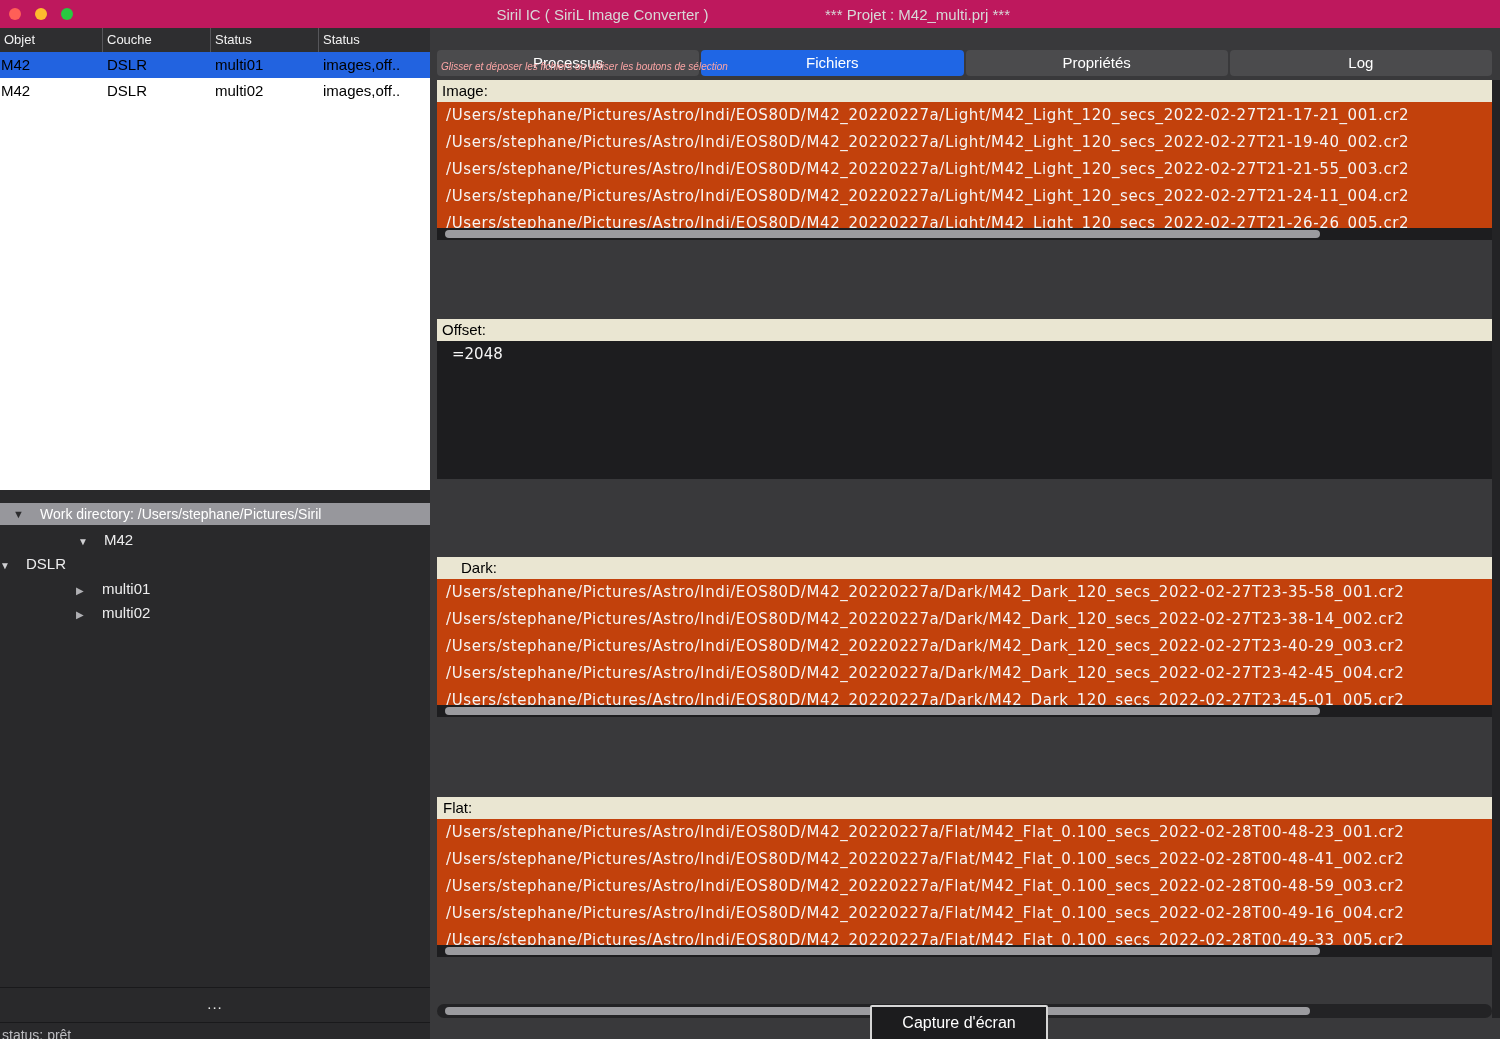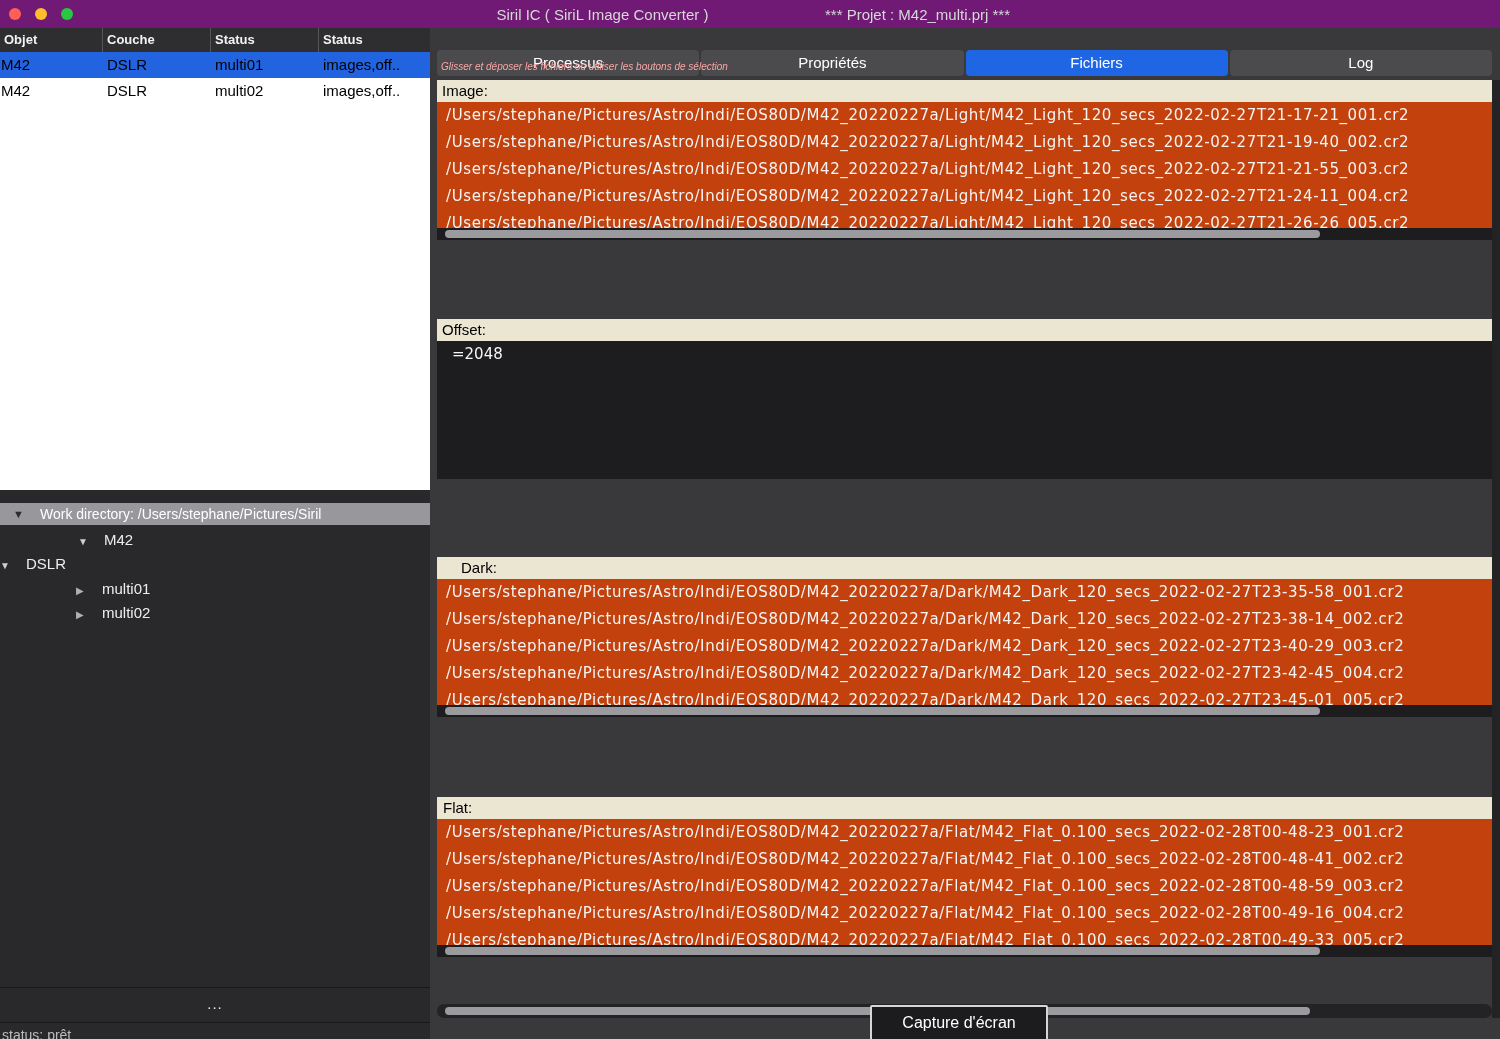--- a/index.html
+++ b/index.html
@@ -1,32 +1,32 @@
 <!DOCTYPE html>
 <html><head>
 <meta charset="utf-8">
 <style>
   * { margin:0; padding:0; box-sizing:border-box; }
   html,body { width:1500px; height:1039px; overflow:hidden; background:#39393b;
               font-family:"Liberation Sans", sans-serif; }
   .stage { position:relative; width:1500px; height:1039px; overflow:hidden; }
 
   
-  .titlebar { position:absolute; top:0; left:0; width:1500px; height:28px; background:#701a75; z-index:20; }
+  .titlebar { position:absolute; top:0; left:0; width:1500px; height:28px; background:#be185d; z-index:20; }
   .traffic { position:absolute; top:8px; width:12px; height:12px; border-radius:50%; }
   .t-red    { left:9px;  background:#ff5f57; }
   .t-yellow { left:35px; background:#febc2e; }
   .t-green  { left:61px; background:#28c840; }
   .win-title  { position:absolute; top:6px; left:430px; width:345px; text-align:center; color:#d8d8d8; font-size:15px; white-space:nowrap; }
   .proj-title { position:absolute; top:6px; left:775px; width:285px; text-align:center; color:#d8d8d8; font-size:15px; white-space:nowrap; }
 
   
   .left-table { position:absolute; top:28px; left:0; width:430px; height:462px; background:#fff; z-index:5; }
   .t-header { display:flex; height:24px; background:#2e2e30; }
-  .t-hcell { color:#f2f2f2; font-size:13px; line-height:24px; padding-left:4px; border-right:1px solid #56565a; overflow:hidden; white-space:nowrap;font-weight:bold; }
+  .t-hcell { color:#f2f2f2; font-size:13px; line-height:24px; padding-left:4px; border-right:1px solid #56565a; overflow:hidden; white-space:nowrap; }
   .t-hcell:last-child { border-right:none; }
   .c1{width:103px;} .c2{width:108px;} .c3{width:108px;} .c4{width:111px;}
   .t-row { display:flex; height:26px; font-size:15px; line-height:26px; color:#000; background:#fff; }
   .t-row.selected { background:#2263e0; }
   .t-cell { padding-left:4px; overflow:hidden; white-space:nowrap; }
   .t-cell.c1 { padding-left:1px; }
 
   
   .tree-panel { position:absolute; top:490px; left:0; width:430px; height:549px; background:#29292b; overflow:hidden; z-index:5; }
   .tree-header { position:absolute; top:13px; left:0; width:430px; height:22px; background:#97979c; color:#fff; font-size:14px; line-height:22px; }
@@ -135,22 +135,22 @@
     <div class="tree-divider"></div>
     <div class="tree-more">...</div>
     <div class="tree-divider2"></div>
     <div class="status-text">status: prêt</div>
   </div>
 
   <div class="right-panel">
 
     <div class="rp tabs">
       <div class="tab">Processus</div>
+      <div class="tab active">Fichiers</div>
       <div class="tab">Propriétés</div>
-      <div class="tab active">Fichiers</div>
       <div class="tab">Log</div>
     </div>
 
     <div class="rp hint">Glisser et déposer les fichiers ou utiliser les boutons de sélection</div>
 
     <div class="rp sec-header sec-image-header">Image:</div>
     <div class="rp file-list sec-image-list">
       <div class="file-row">/Users/stephane/Pictures/Astro/Indi/EOS80D/M42_20220227a/Light/M42_Light_120_secs_2022-02-27T21-17-21_001.cr2</div>
       <div class="file-row">/Users/stephane/Pictures/Astro/Indi/EOS80D/M42_20220227a/Light/M42_Light_120_secs_2022-02-27T21-19-40_002.cr2</div>
       <div class="file-row">/Users/stephane/Pictures/Astro/Indi/EOS80D/M42_20220227a/Light/M42_Light_120_secs_2022-02-27T21-21-55_003.cr2</div>

